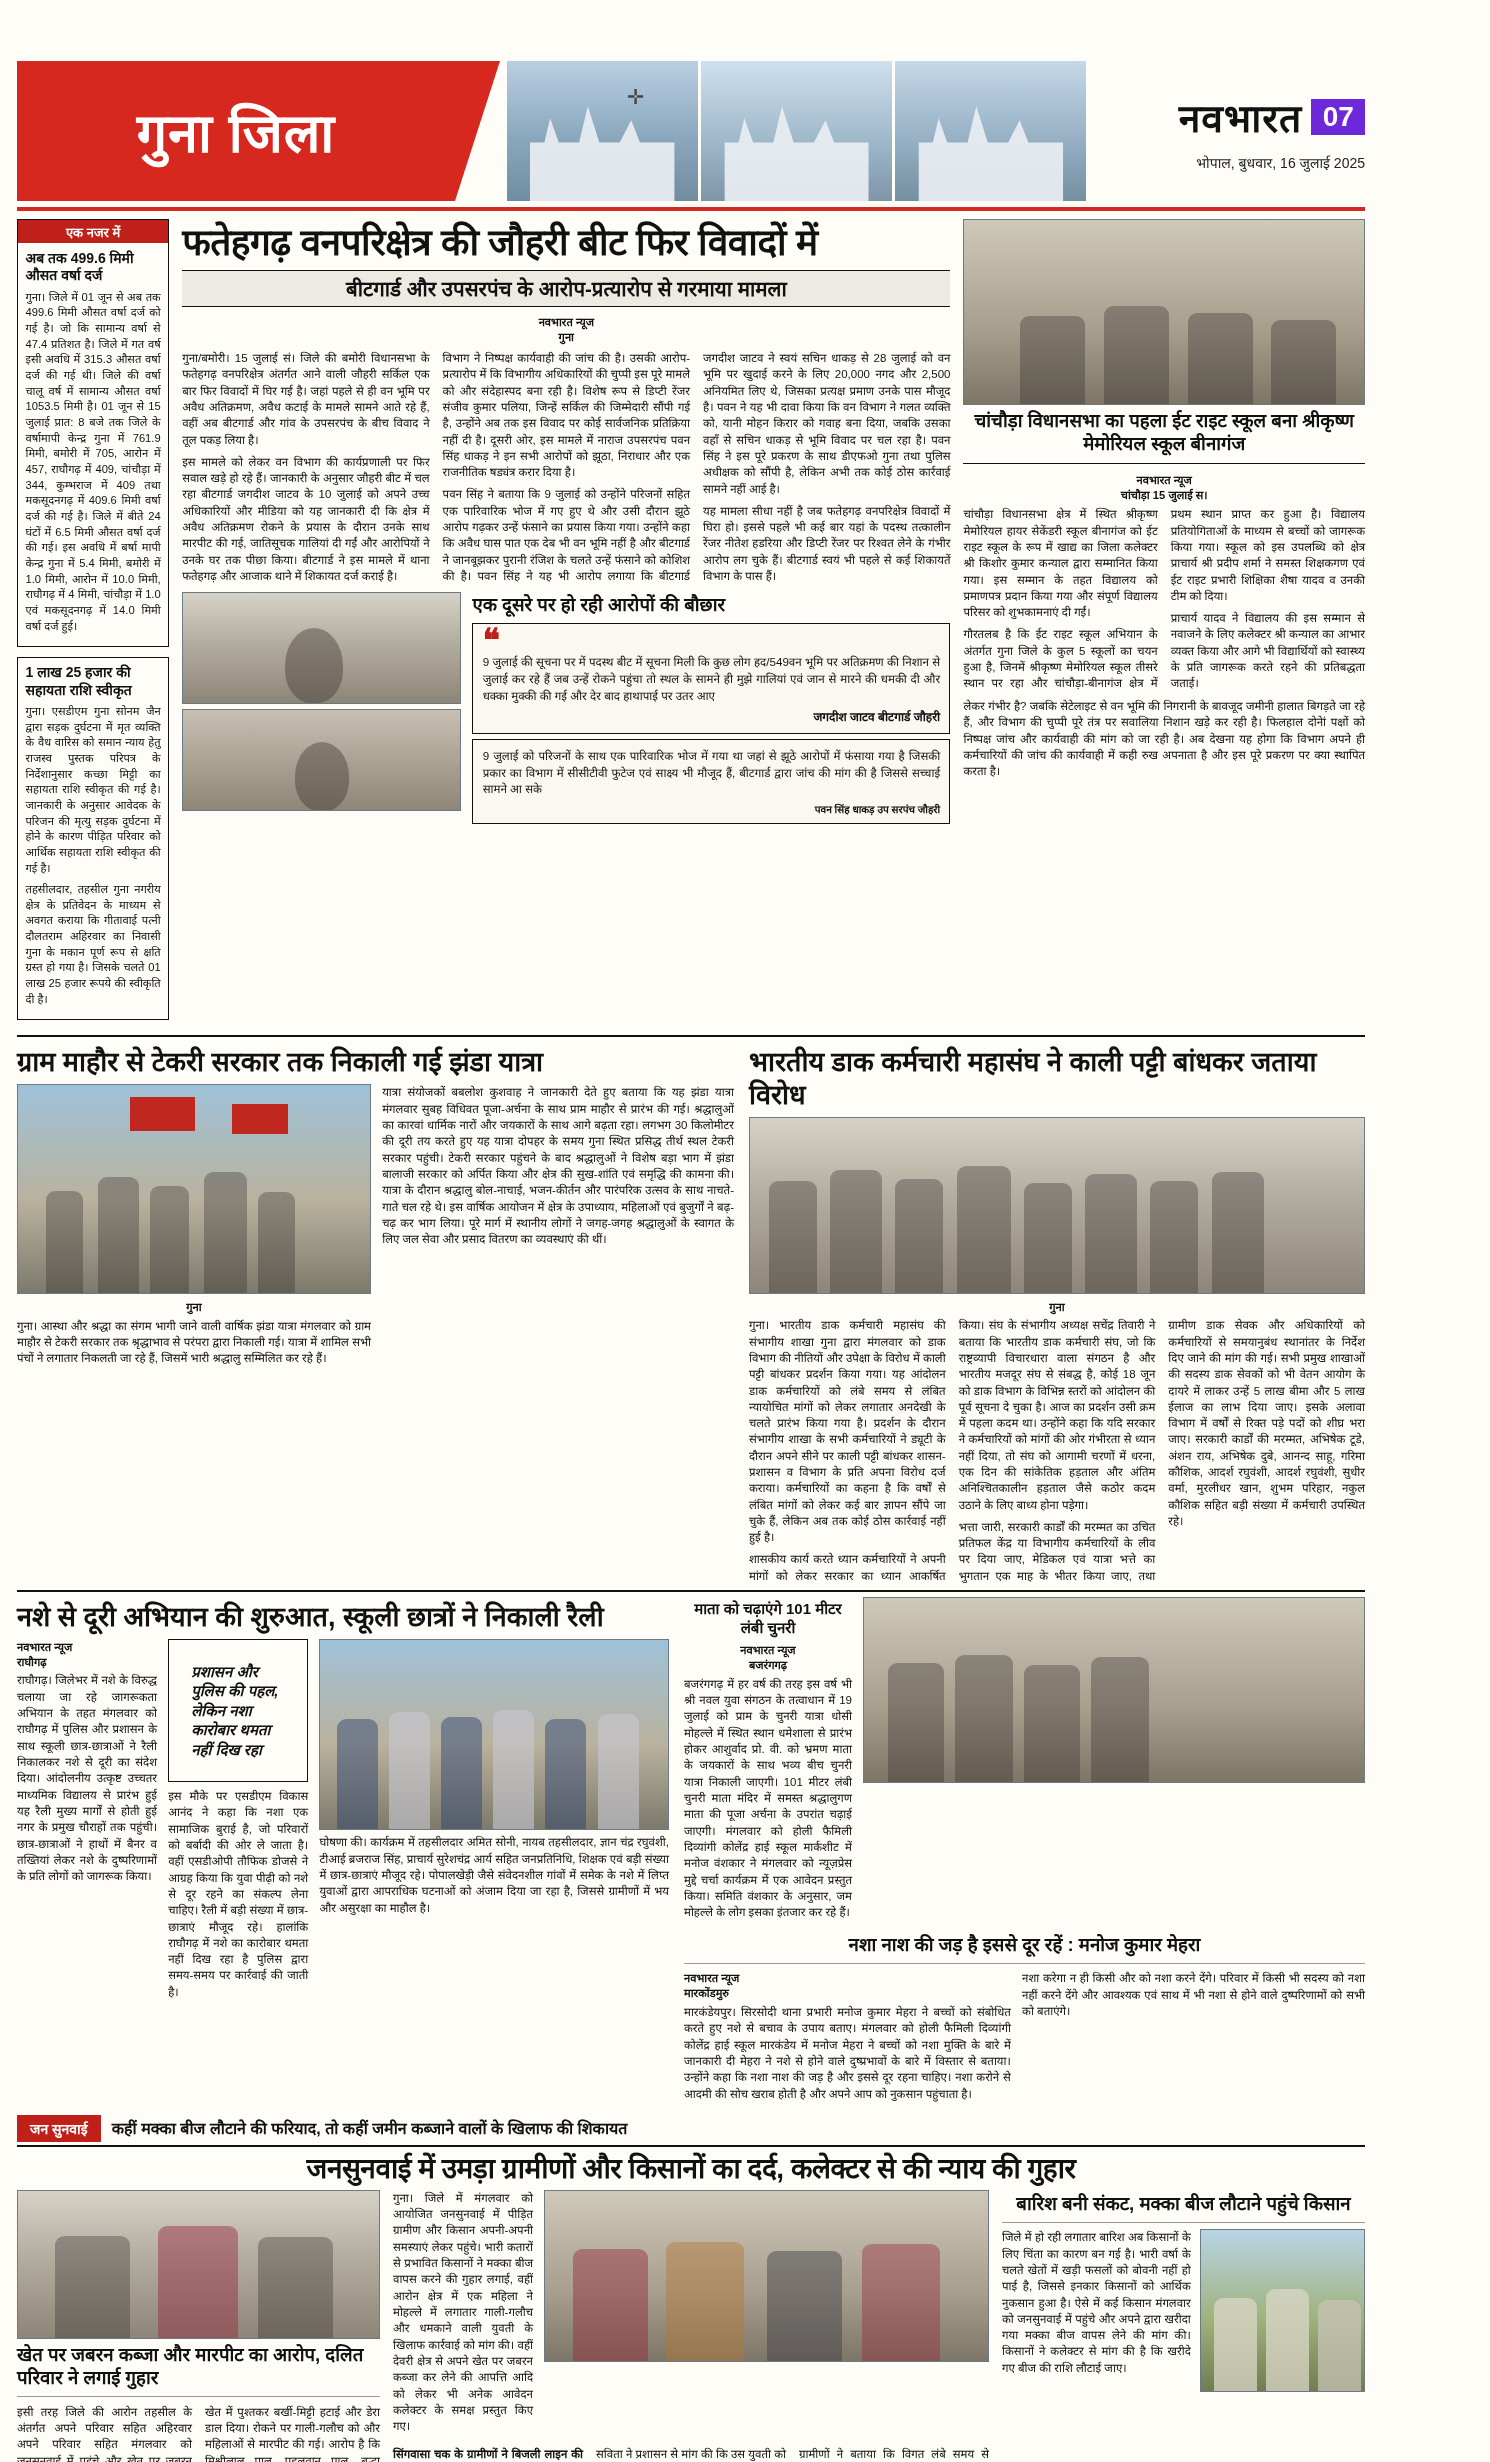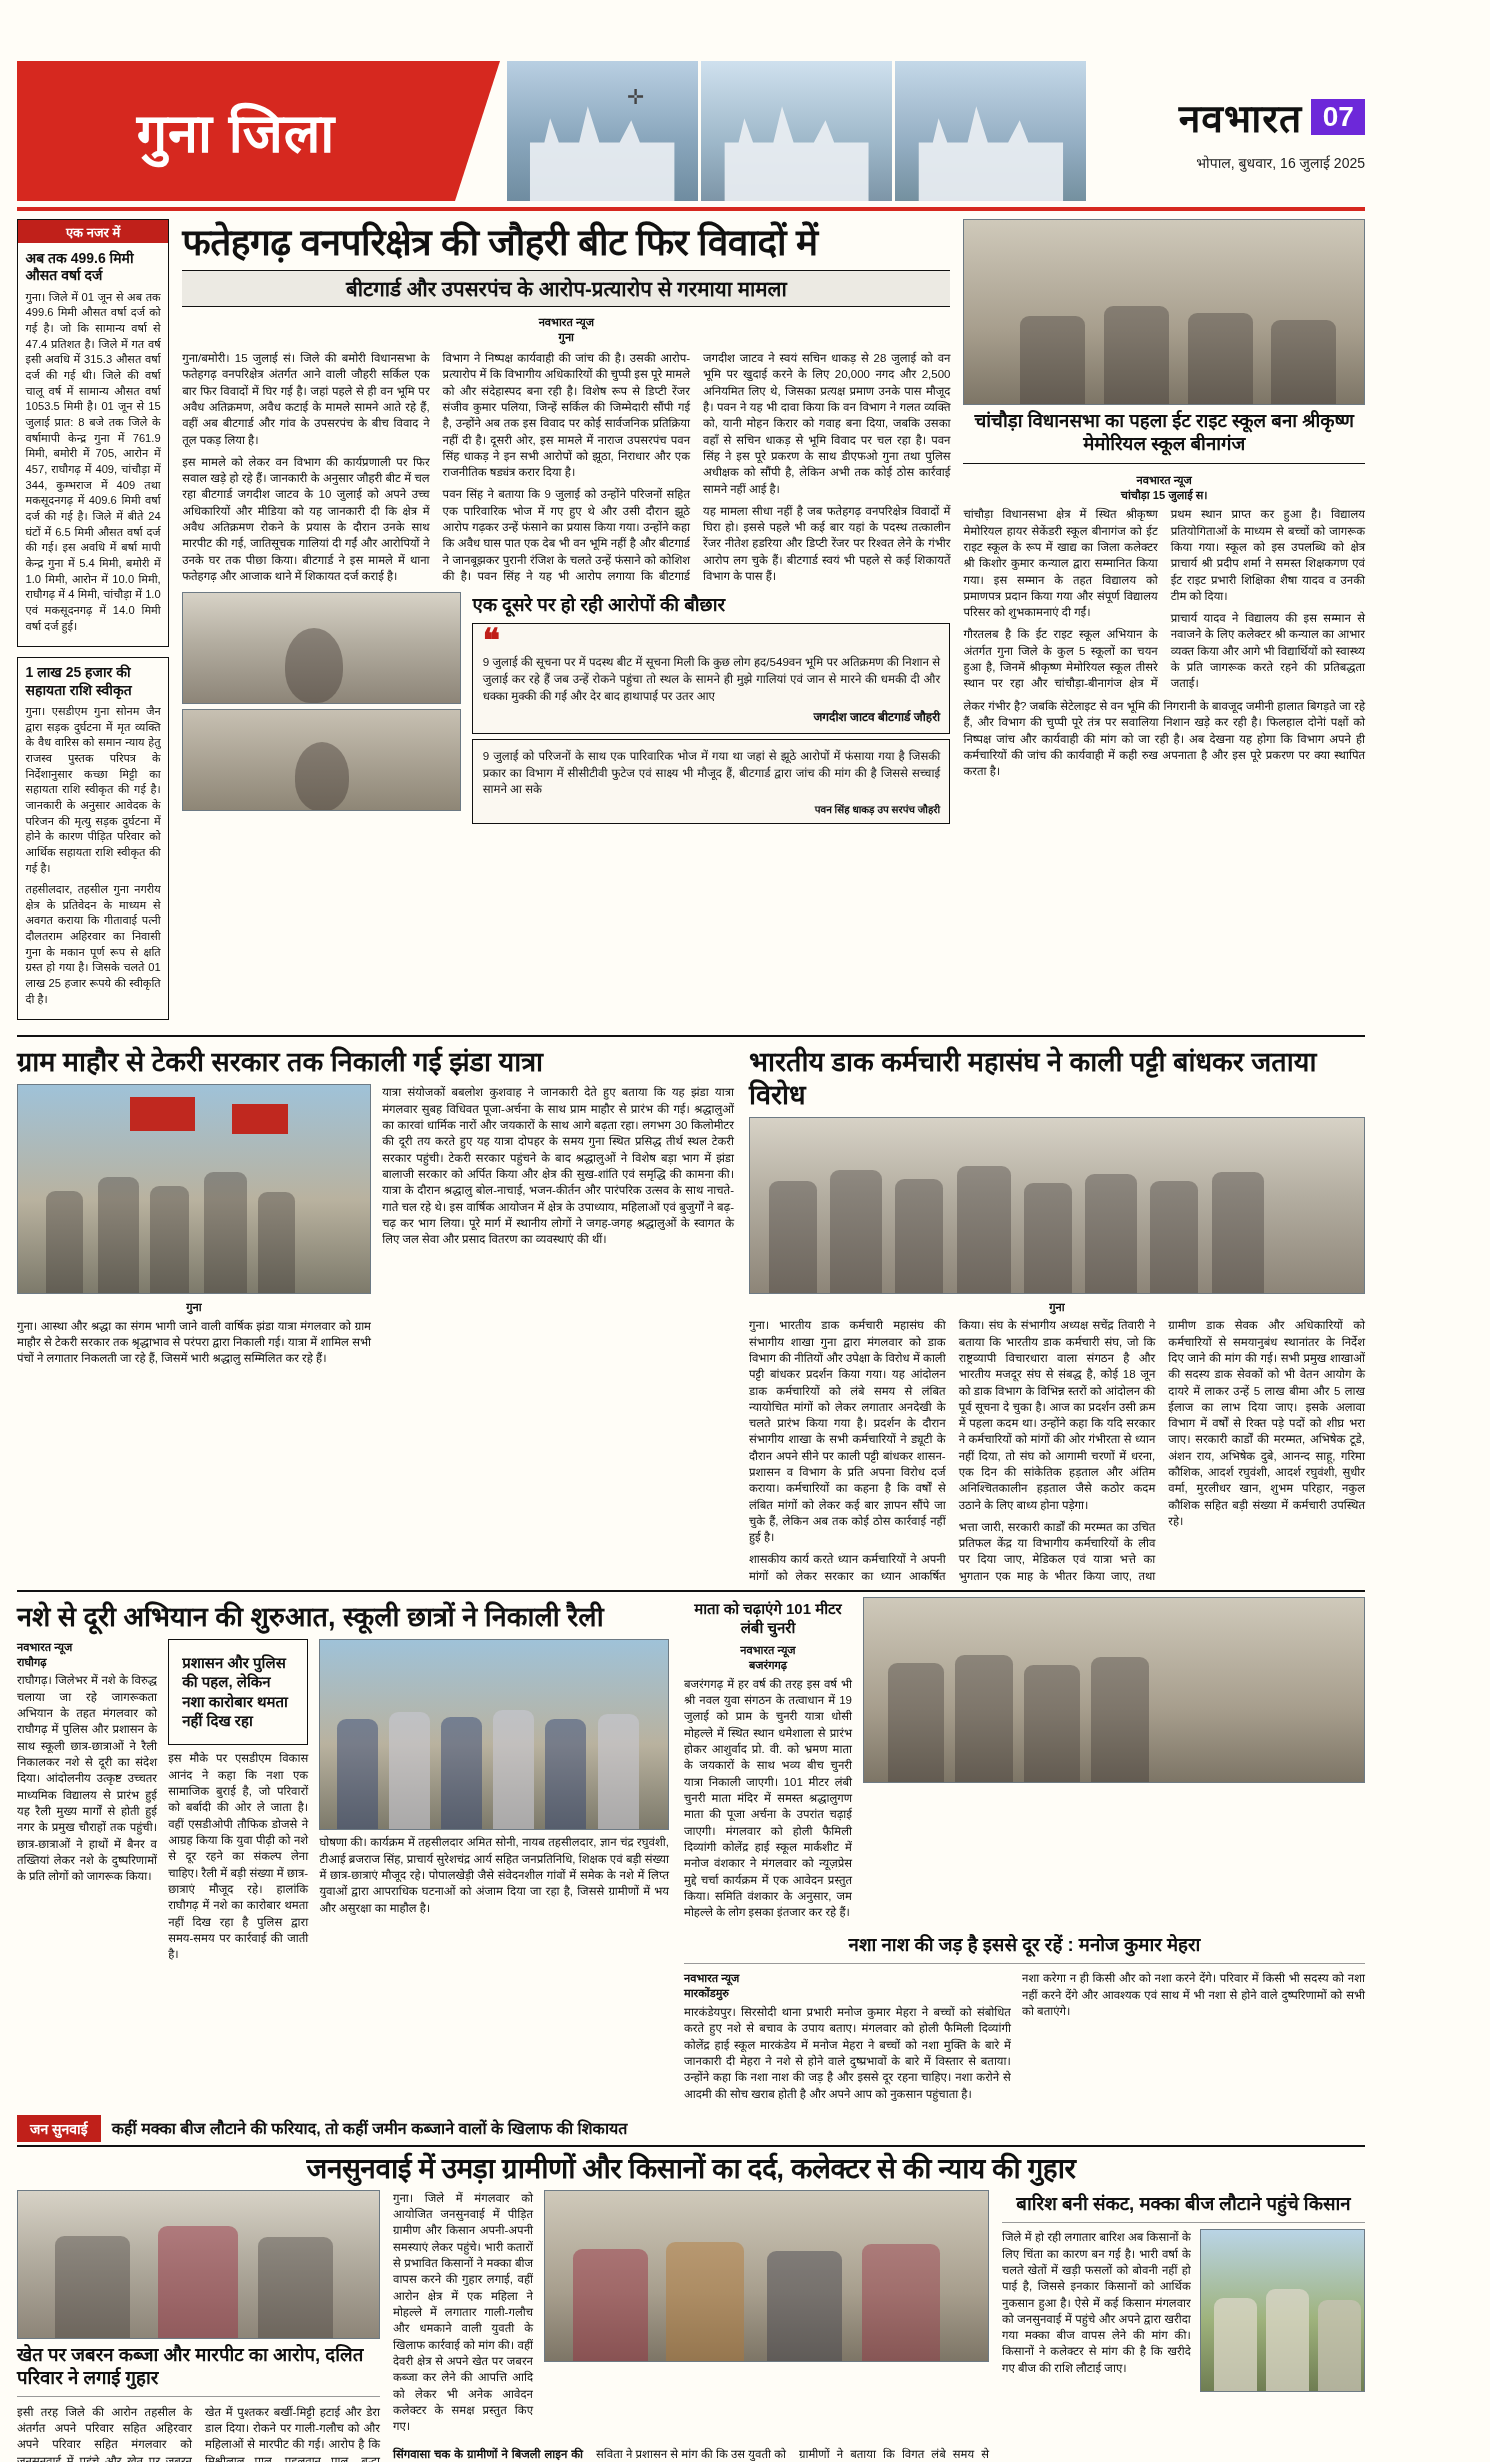--- a/index.html
+++ b/index.html
@@ -84,21 +84,21 @@
 
   
   .quote-box { border:0.9px solid #111; padding:7.5px 9.3px; margin:5.6px 0; background:#fbf8f1; }
   .quote-mark { color:#c0201a; font-size:32px; line-height:.6; font-weight:bold; }
   .quote-txt { font-size:11.6px; line-height:1.45; text-align:justify; }
 
   .tag-red { display:inline-block; background:#c0201a; color:#fff; font-size:14px; font-weight:bold; padding:3.7px 13px; }
   .tag-row { display:flex; align-items:center; gap:11.2px; margin:7.5px 0 3.7px; }
   .tag-text { font-size:16px; font-weight:bold; }
 
-  .boxed-note { border:1.9px solid #111; padding:13px; font-size:15px; font-weight:bold; line-height:1.3; }
+  .boxed-note { border:1.9px solid #111; padding:22px; font-size:15px; font-weight:bold; line-height:1.3;font-style:italic; }
 
   
   .footbar { position:absolute; left:0; bottom:0; width:1490px; height:24px; display:flex; align-items:center; }
   .swatches { display:flex; gap:0; }
   .sw { width:24px; height:17px; }
   .reg { width:24px; height:24px; border-radius:50%; border:1.4px solid #111; position:relative; }
   .reg:before,.reg:after{ content:""; position:absolute; background:#111; }
   .reg:before{ left:50%; top:-3.7px; width:1.4px; height:32px; transform:translateX(-50%); }
   .reg:after{ top:50%; left:-3.7px; height:1.4px; width:32px; transform:translateY(-50%); }
 </style>

